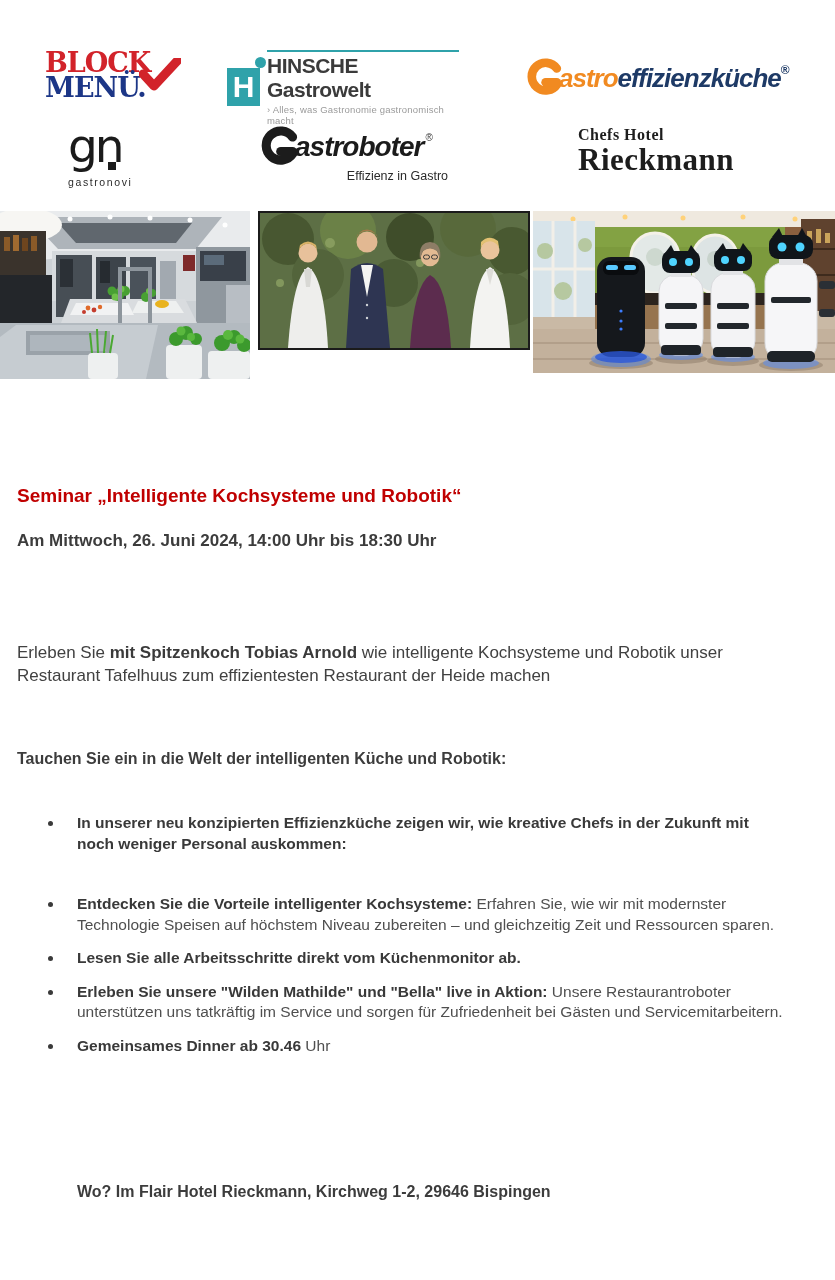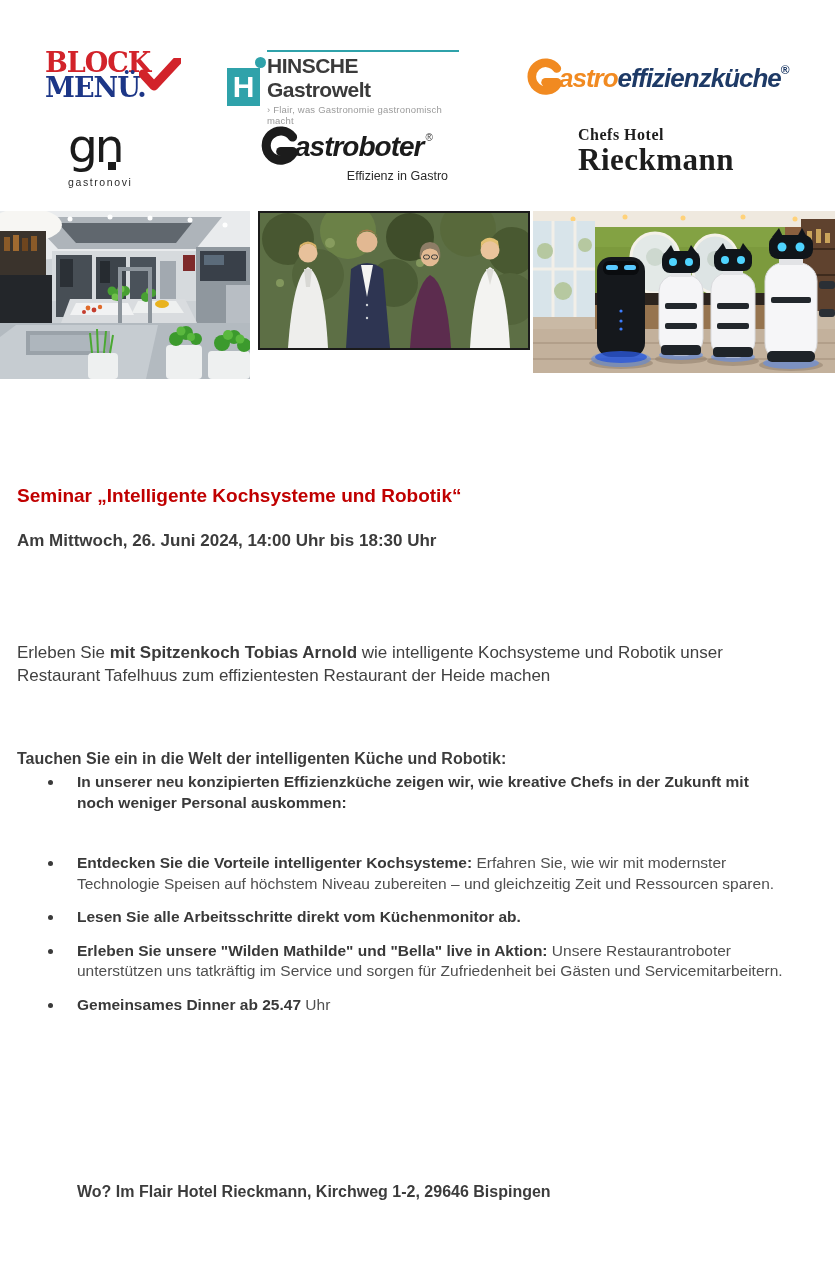--- a/index.html
+++ b/index.html
@@ -55,21 +55,21 @@
   .photo-team{left:258px;top:0;border:2px solid #1b1b1b;}
   .photo-robots{left:533px;top:0;}
 
   
   .t{position:absolute;left:17px;}
   .heading{top:485px;font-size:19px;font-weight:bold;color:#c00000;}
   .dateline{top:531px;font-size:17px;font-weight:bold;color:#3c3c3c;}
   .intro{top:641px;width:748px;font-size:17px;line-height:23px;color:#414141;}
   .intro b{color:#3a3a3a;}
   .lead{top:750px;font-size:16px;font-weight:bold;color:#3c3c3c;}
-  ul.bullets{top:772px;width:772px;margin:0;padding:0;list-style:none;
+  ul.bullets{top:813px;width:772px;margin:0;padding:0;list-style:none;
              font-size:15.5px;line-height:20.5px;color:#4f4f4f;}
   ul.bullets li{position:relative;padding-left:60px;margin:0 0 13px 0;}
   ul.bullets li.gap-after{margin-bottom:40px;}
   ul.bullets li::before{content:"";position:absolute;left:31px;top:8px;width:5px;height:5px;
                         border-radius:50%;background:#3a3a3a;}
   ul.bullets b{color:#393939;}
   .location{left:77px;top:1183px;font-size:16px;font-weight:bold;color:#3c3c3c;}
 </style>
 </head>
 <body>
@@ -87,21 +87,21 @@
   <div class="logo hi">
     <div class="hi-mark">
       <div class="hi-square">
           <span class="hi-h">H</span>
         </div>
       <div class="hi-dot"></div>
     </div>
     <div class="hi-text">
       <div class="hi-topline"></div>
       <div class="hi-name">HINSCHE Gastrowelt</div>
-      <div class="hi-tag">› Flair, was Gastronomie gastronomisch macht</div>
+      <div class="hi-tag">› Alles, was Gastronomie gastronomisch macht</div>
     </div>
   </div>
 
   <div class="logo ge">
     <svg class="g-swirl" width="38" height="40" viewBox="0 0 44 44">
       <g fill="none" stroke="#f18a21" stroke-width="10" stroke-linecap="round">
         <path d="M38 11 A16 16 0 1 0 38.5 29"></path>
         <path d="M25 27 L38 27"></path>
       </g>
     </svg>
@@ -381,18 +381,18 @@
 
   <div class="t intro"><span>Erleben Sie </span><b>mit Spitzenkoch Tobias Arnold</b><span> wie intelligente Kochsysteme und Robotik unser Restaurant Tafelhuus zum effizientesten Restaurant der Heide machen</span></div>
 
   <div class="t lead">Tauchen Sie ein in die Welt der intelligenten Küche und Robotik:</div>
 
   <ul class="t bullets">
     <li class="gap-after"><b>In unserer neu konzipierten Effizienzküche zeigen wir, wie kreative Chefs in der Zukunft mit noch weniger Personal auskommen:</b><span></span></li>
     <li><b>Entdecken Sie die Vorteile intelligenter Kochsysteme:</b><span> Erfahren Sie, wie wir mit modernster Technologie Speisen auf höchstem Niveau zubereiten – und gleichzeitig Zeit und Ressourcen sparen.</span></li>
     <li><b>Lesen Sie alle Arbeitsschritte direkt vom Küchenmonitor ab.</b><span></span></li>
     <li><b>Erleben Sie unsere "Wilden Mathilde" und "Bella" live in Aktion:</b><span> Unsere Restaurantroboter unterstützen uns tatkräftig im Service und sorgen für Zufriedenheit bei Gästen und Servicemitarbeitern.</span></li>
-    <li><b>Gemeinsames Dinner ab 25.47</b><span> Uhr</span></li>
+    <li><b>Gemeinsames Dinner ab 30.46</b><span> Uhr</span></li>
   </ul>
 
   <div class="t location">Wo? Im Flair Hotel Rieckmann, Kirchweg 1-2, 29646 Bispingen</div>
 
 </div>
 
 </body></html>

